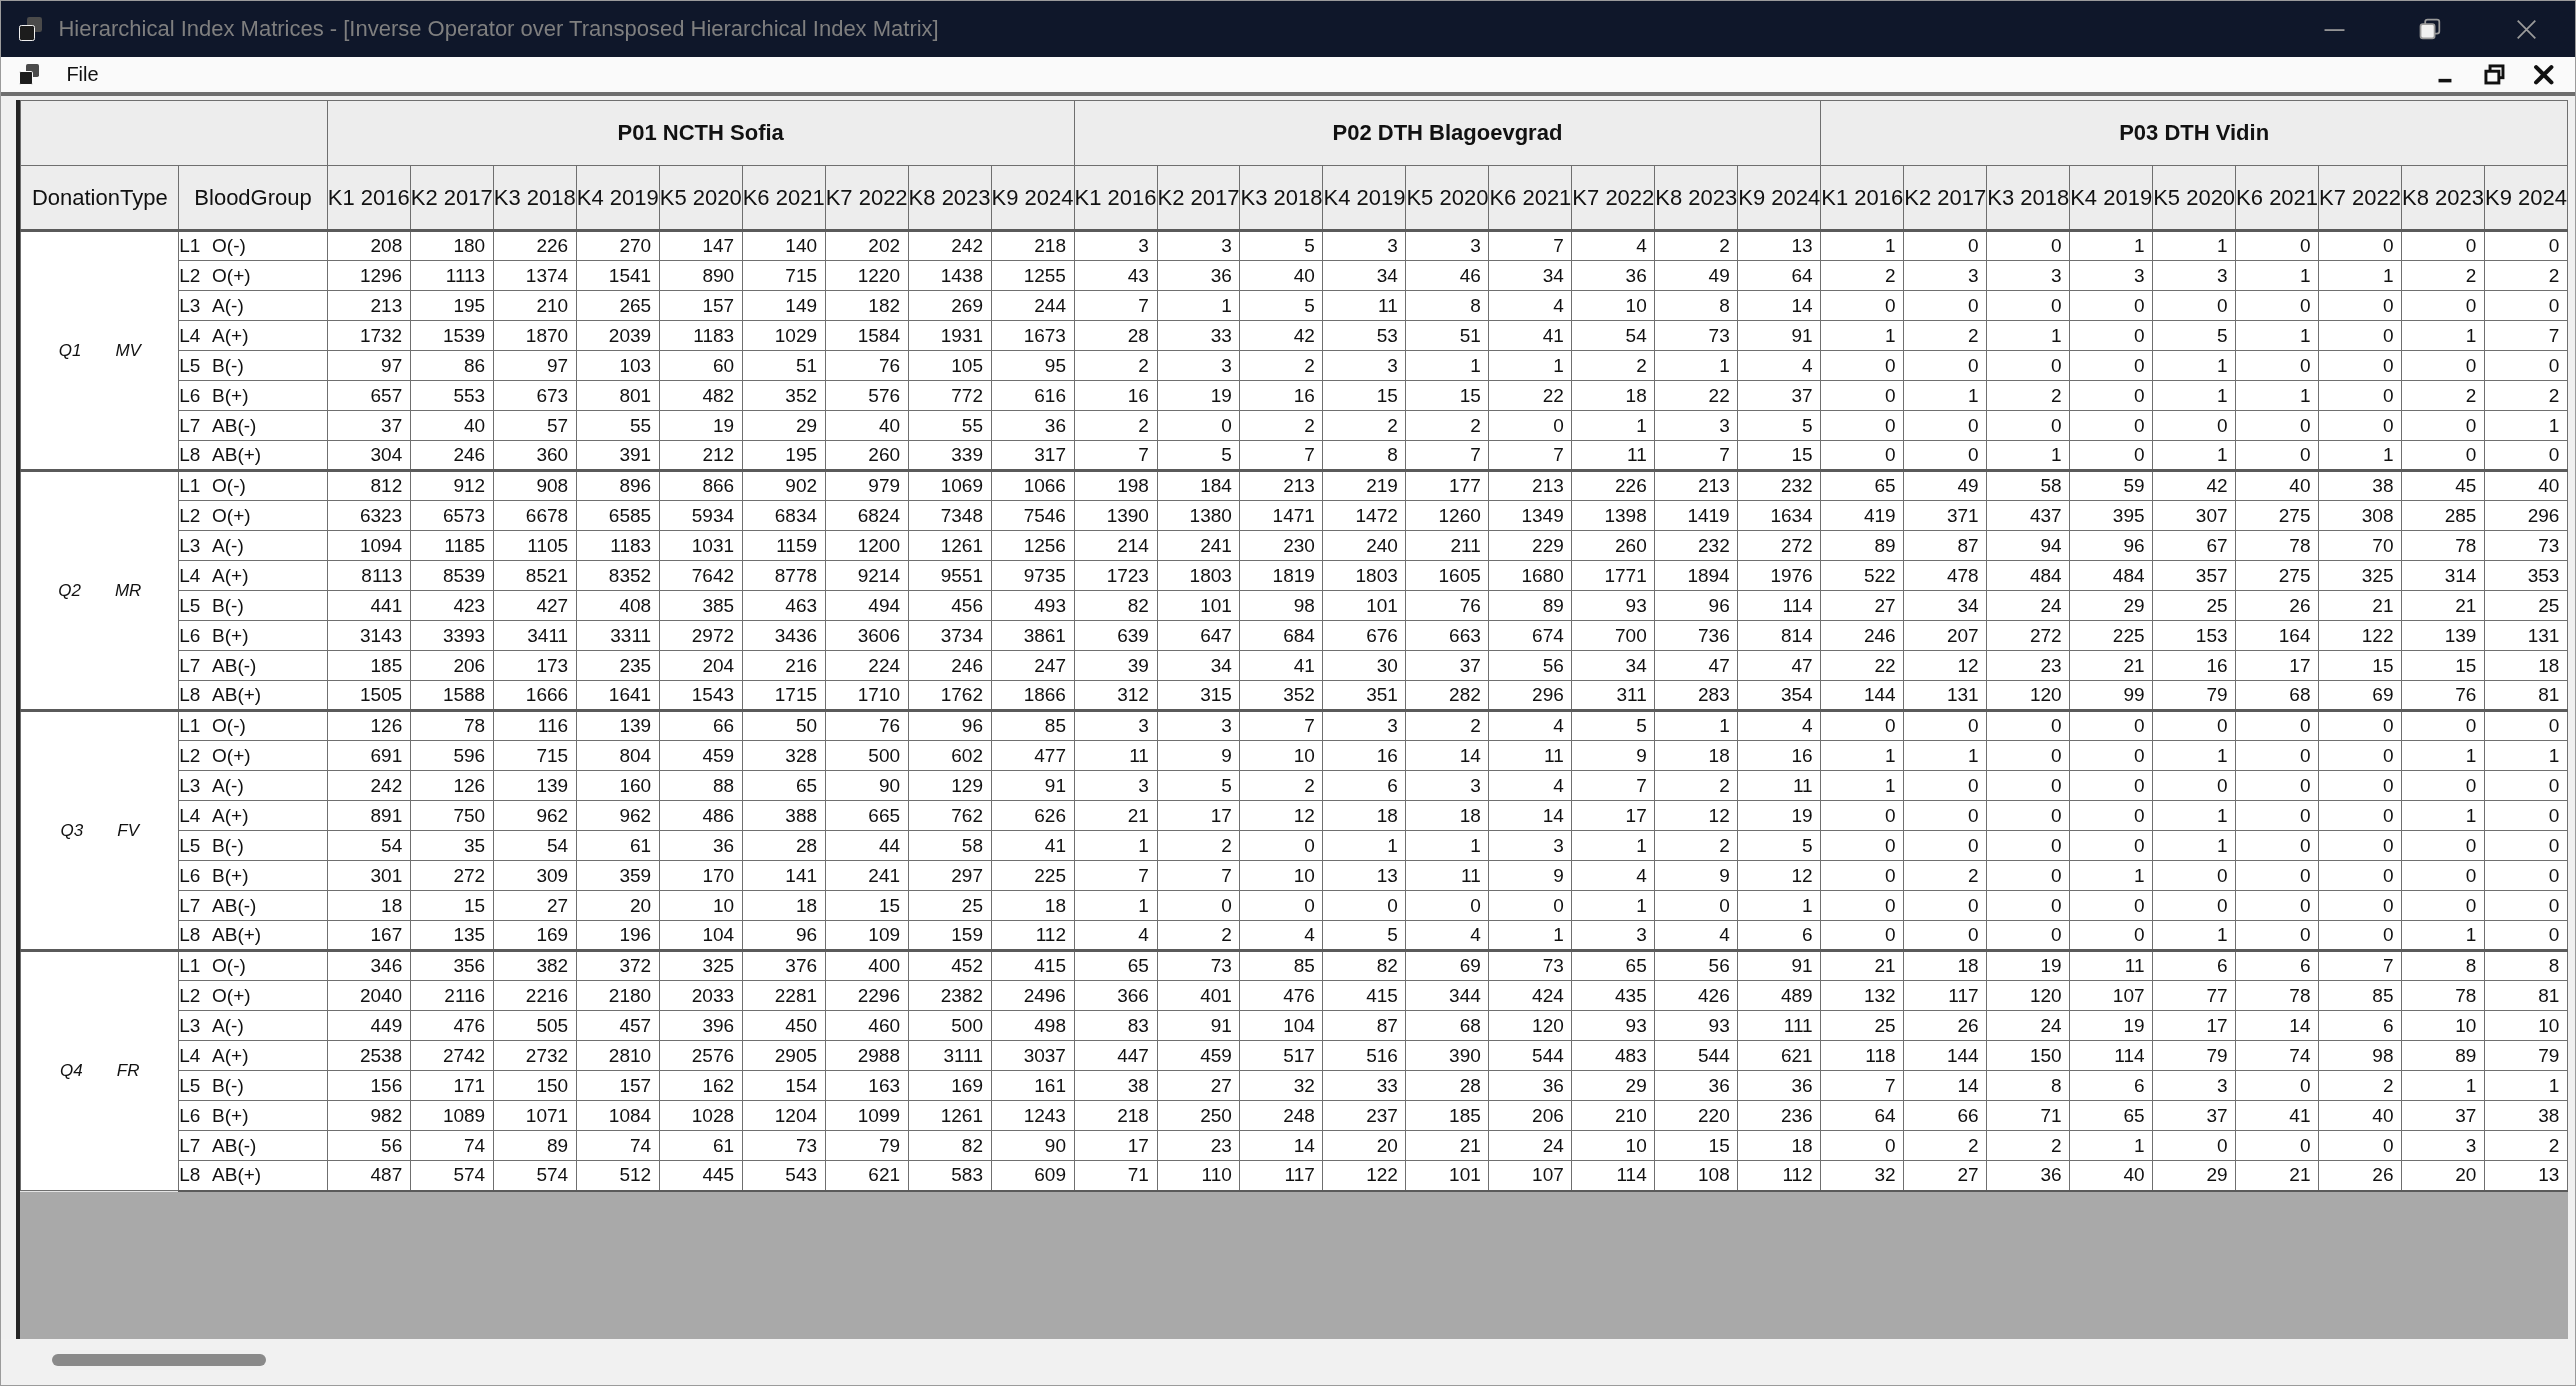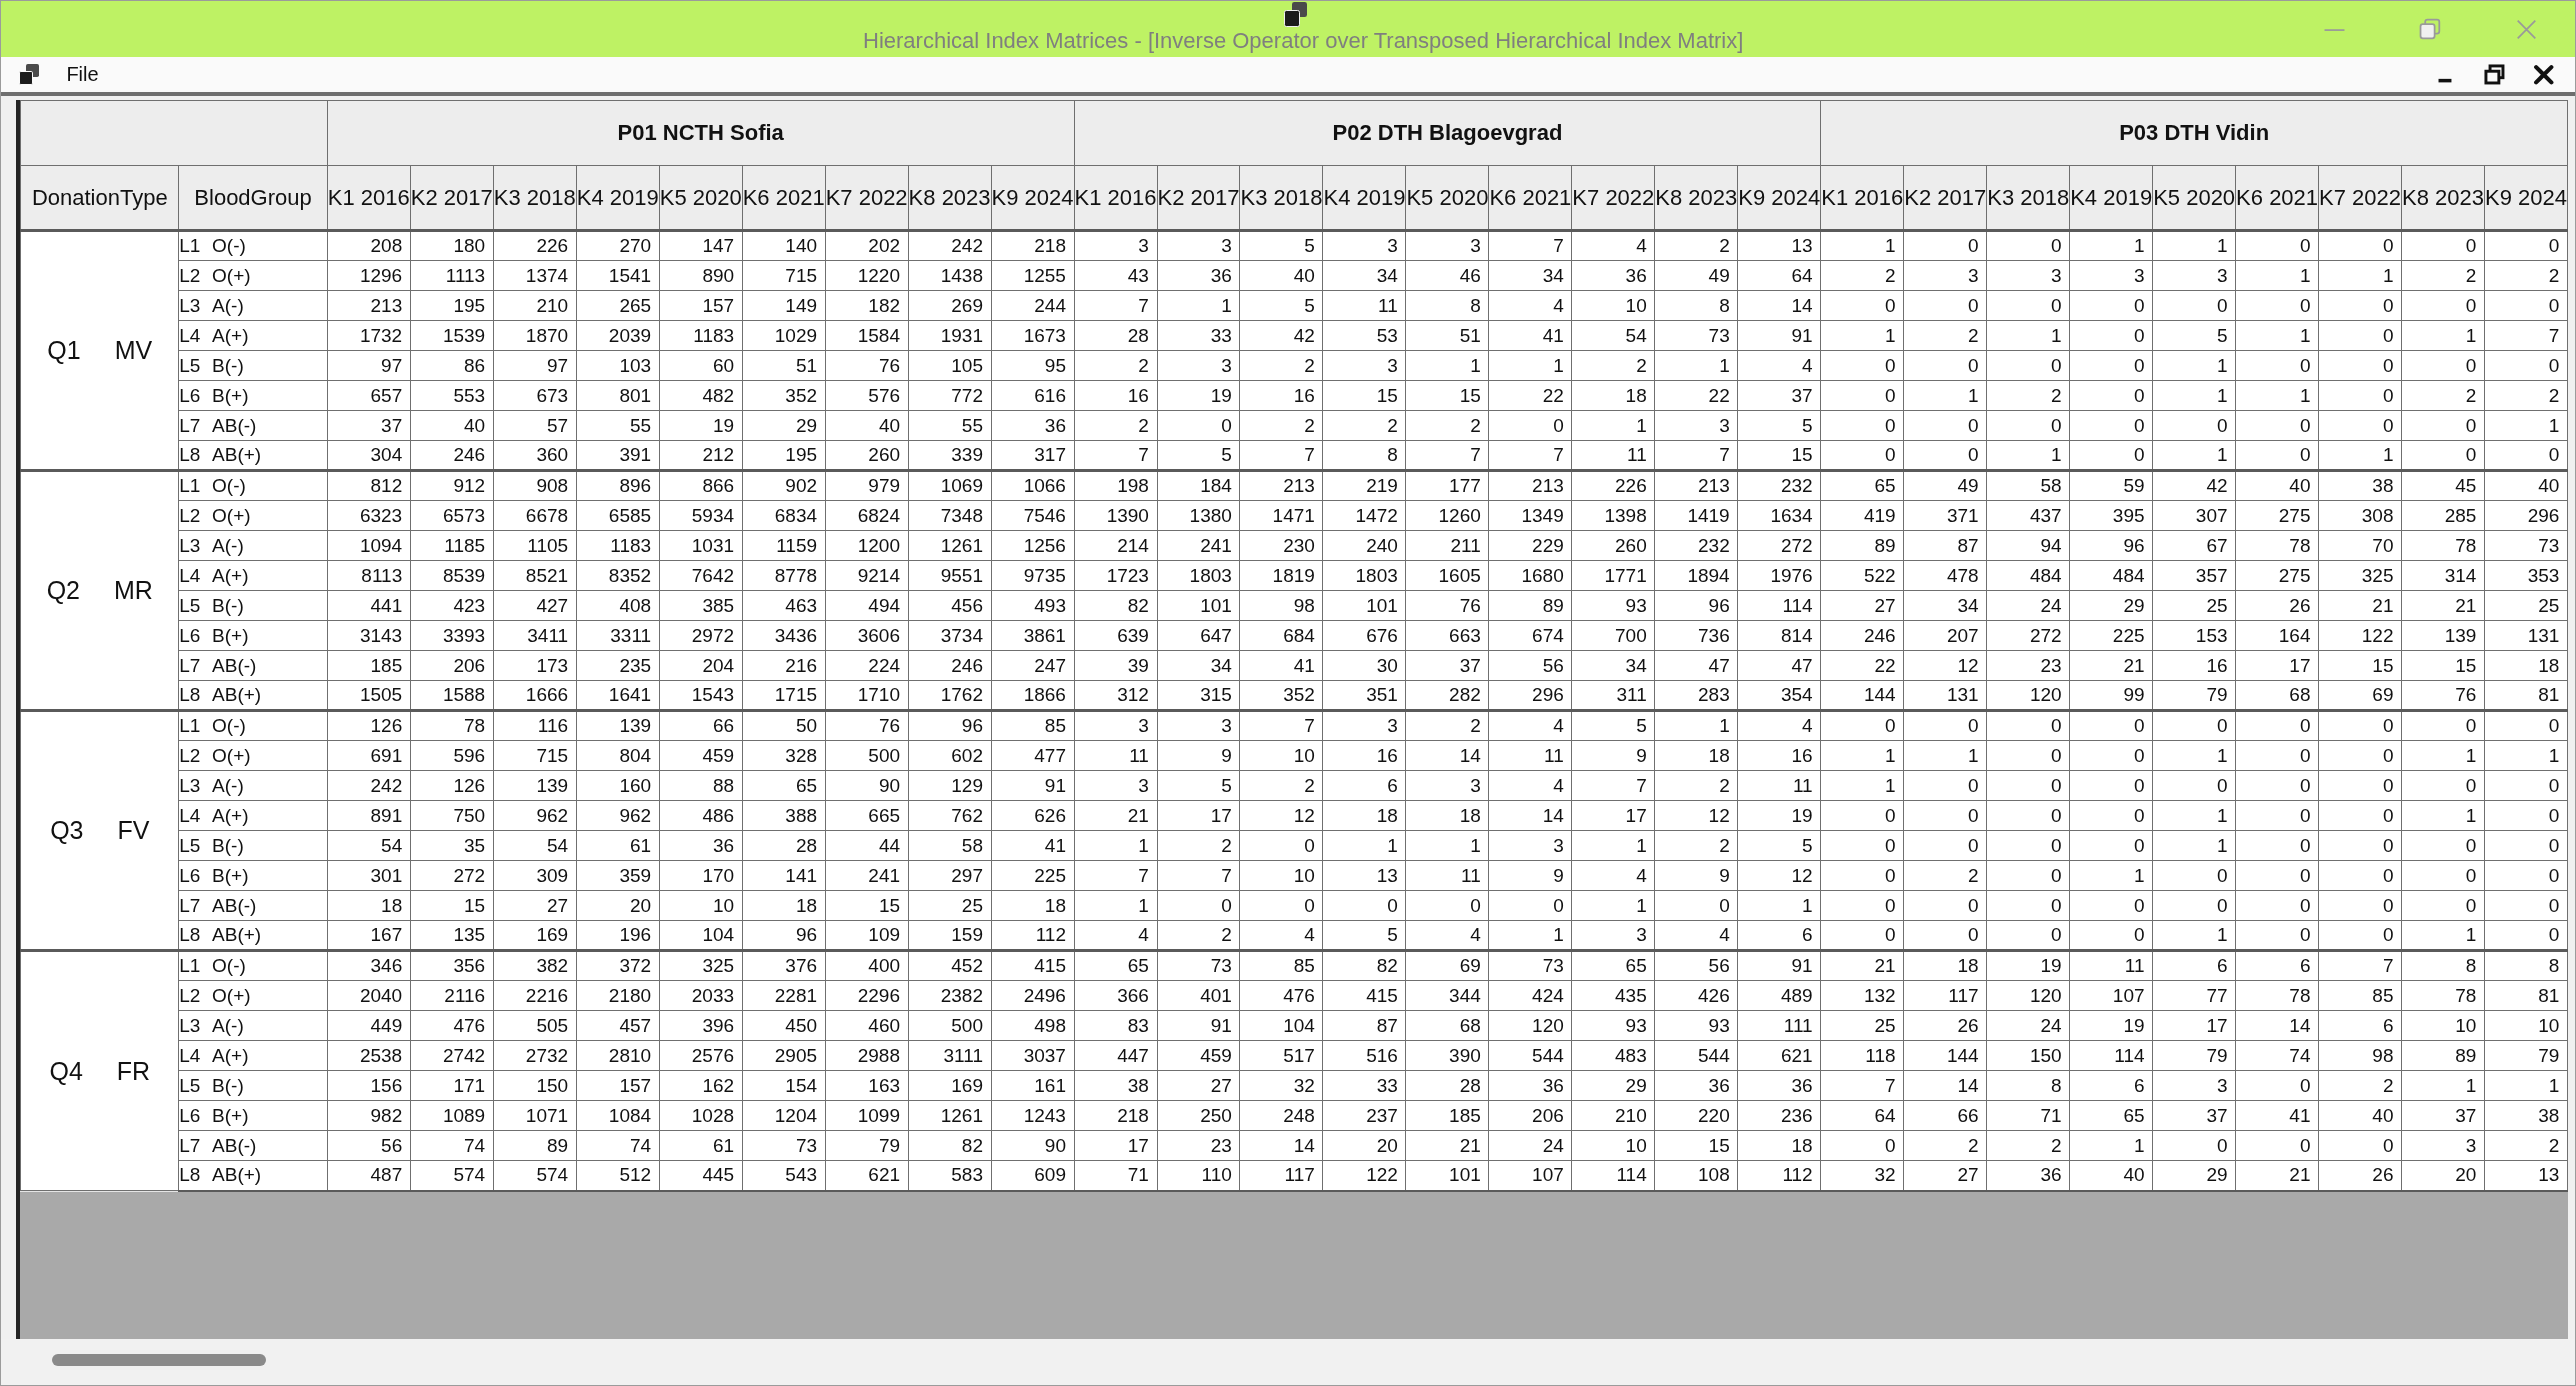--- a/index.html
+++ b/index.html
@@ -1,20 +1,20 @@
 <!DOCTYPE html>
 <html style="font-size:9.4px"><head>
 <meta charset="utf-8">
 <style>
   * { margin:0; padding:0; box-sizing:border-box; }
   html,body { width:2576px; height:1387px; font-family:"Liberation Sans", sans-serif; background:#e4e4e4; }
   .window { position:absolute; inset:0; background:#f0f0f0; border:1.2px solid #9b9b9b; overflow:hidden; }
 
   
-  .titlebar { position:relative; height:56px; background:#bef264; display:flex; align-items:center; padding-left:16.4px;flex-direction:column; }
+  .titlebar { position:relative; height:56px; background:#0f172a; display:flex; align-items:center; padding-left:16.4px; }
   .app-icon { width:27px; height:27px; position:relative; flex:0 0 auto; }
   .app-icon .sq-back { position:absolute; left:9.4px; top:1.2px; width:15.3px; height:15.3px; background:#4a4a4a; border-radius:2.3px; }
   .app-icon .sq-front { position:absolute; left:1.2px; top:9.4px; width:16.4px; height:16.4px; background:#1c1c1c; border-radius:2.3px; border:1.8px solid #f0f0f0; }
   .title-text { margin-left:14px; font-size:22px; color:#7f7f7f; white-space:nowrap; }
   .win-controls { position:absolute; right:35px; top:0; height:56px; display:flex; align-items:center; gap:69px; }
   .win-controls svg { display:block; }
 
   
   .menubar { position:relative; height:39px; background:#fafafa; display:flex; align-items:center; padding-left:17.6px; border-bottom:4.1px solid #6e6e6e; }
   .child-icon { width:22px; height:22px; position:relative; flex:0 0 auto; }
@@ -33,21 +33,21 @@
   table.matrix th, table.matrix td { border:1.2px solid #6f6f6f; overflow:hidden; white-space:nowrap; color:#111; }
   table.matrix thead th { background:#ededed; height:65px; }
   th.corner { background:#000; border-color:#000 #6f6f6f #6f6f6f #000; }
   th.group-hdr { font-size:22px; font-weight:700; }
   th.axis-hdr, th.period-hdr { font-size:22px; font-weight:400; }
   thead tr.hdr-row2 th { border-bottom:3.5px solid #5a5a5a; }
   tbody td { height:30px; font-size:19px; background:#fff; }
   td.num { text-align:right; padding-right:7.6px; }
   td.blood-cell { text-align:center; }
   .blood-inner { display:flex; align-items:center; gap:11.7px; }
-  td.quarter-cell { text-align:center; font-size:25px; }
+  td.quarter-cell { text-align:center; font-size:17px;font-style:italic; }
   .quarter-inner { display:flex; justify-content:center; align-items:center; gap:34px; }
   tbody tr.qtop > td { border-top:3.5px solid #5a5a5a; }
   tbody tr:last-child > td { border-bottom:2.9px solid #5a5a5a; }
 
   
   .hscroll { position:absolute; left:0; right:0; bottom:0; height:46px; background:#f1f1f1; }
   .hscroll .thumb { position:absolute; left:51px; top:15.3px; width:214px; height:11.7px; background:#8a8a8a; border-radius:5.9px; }
 </style>
 </head>
 <body>

